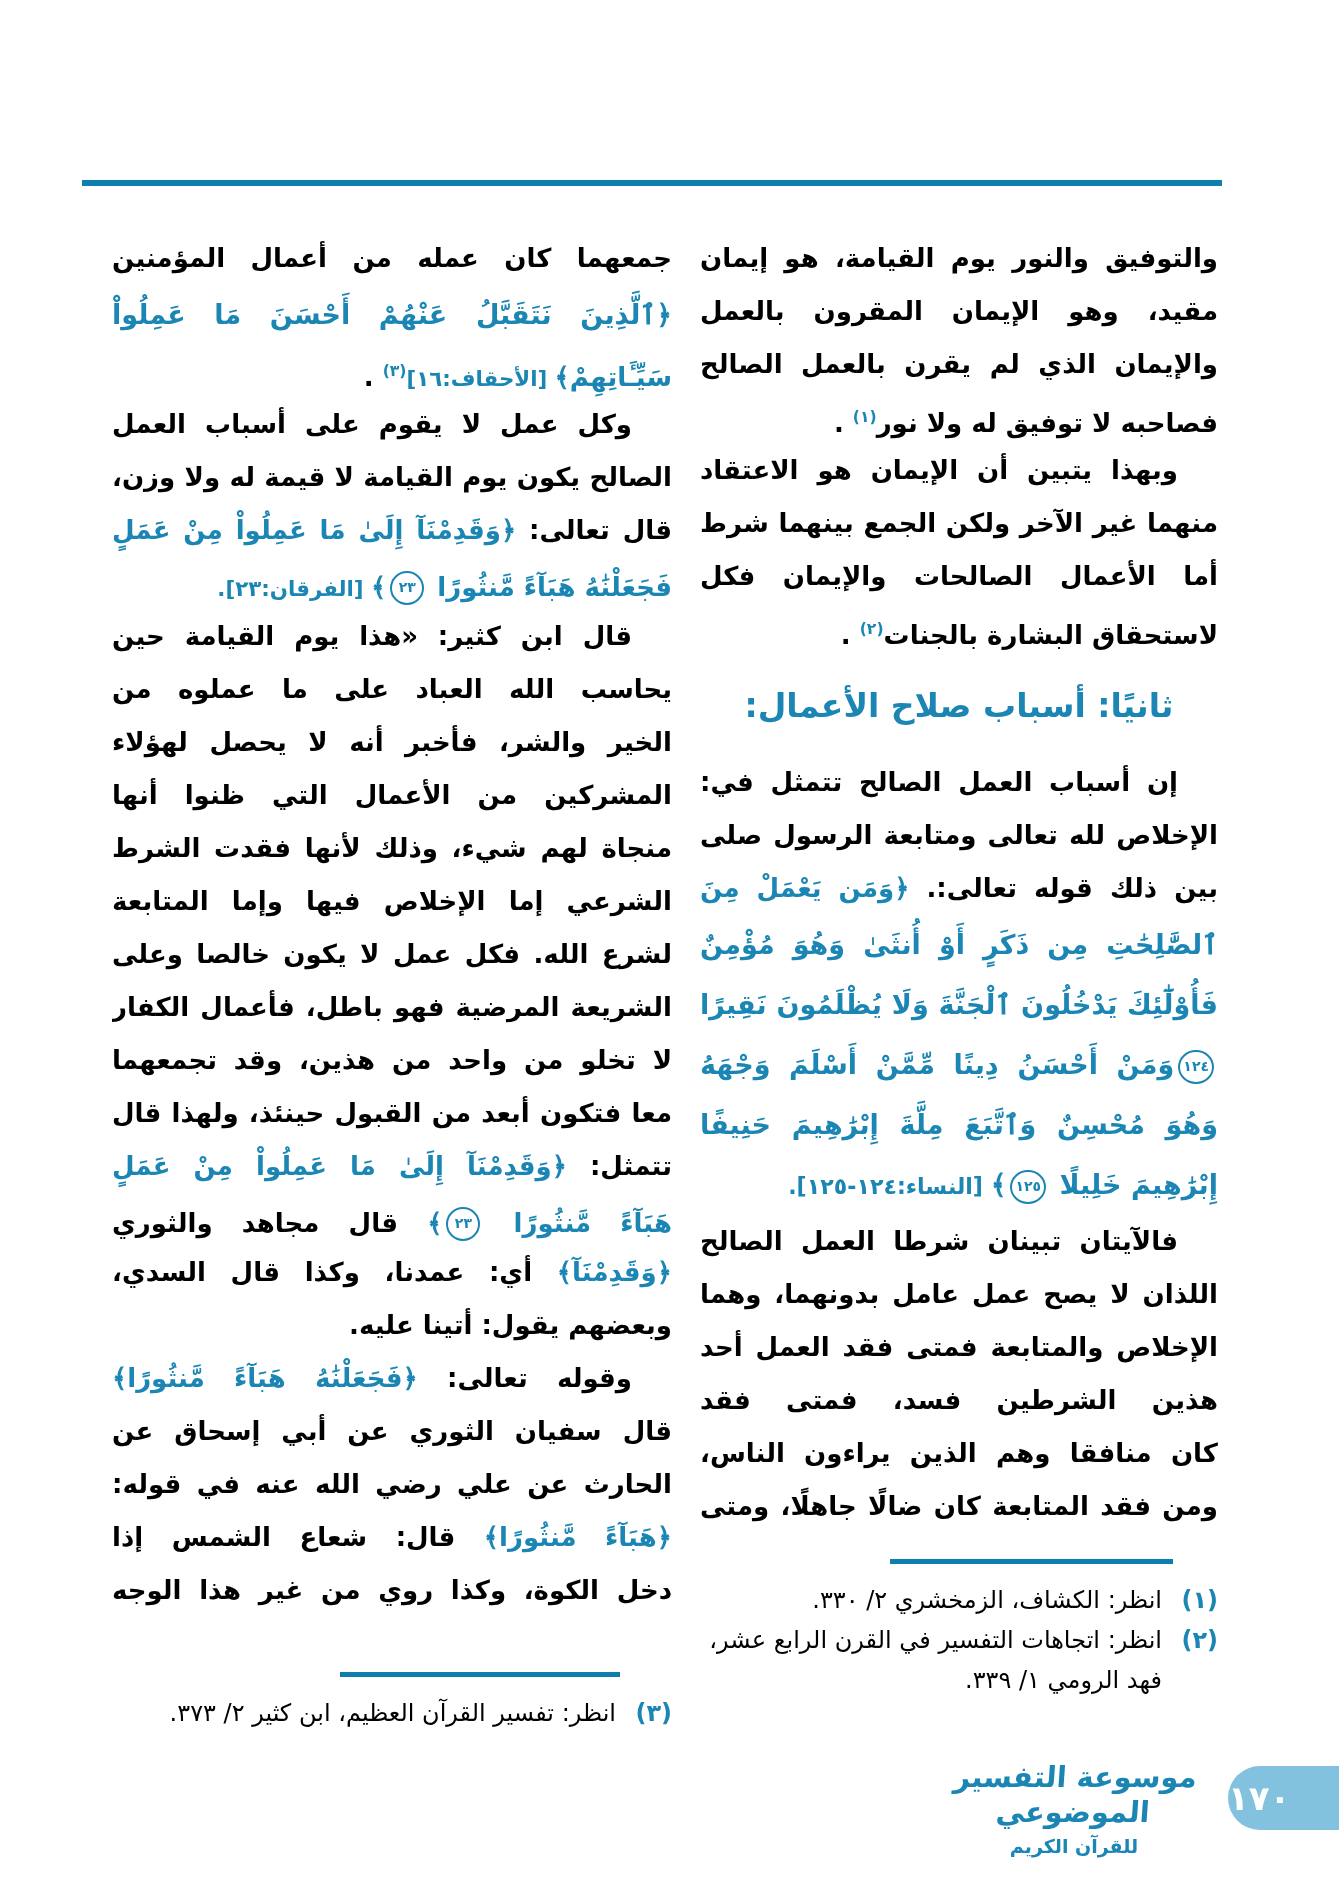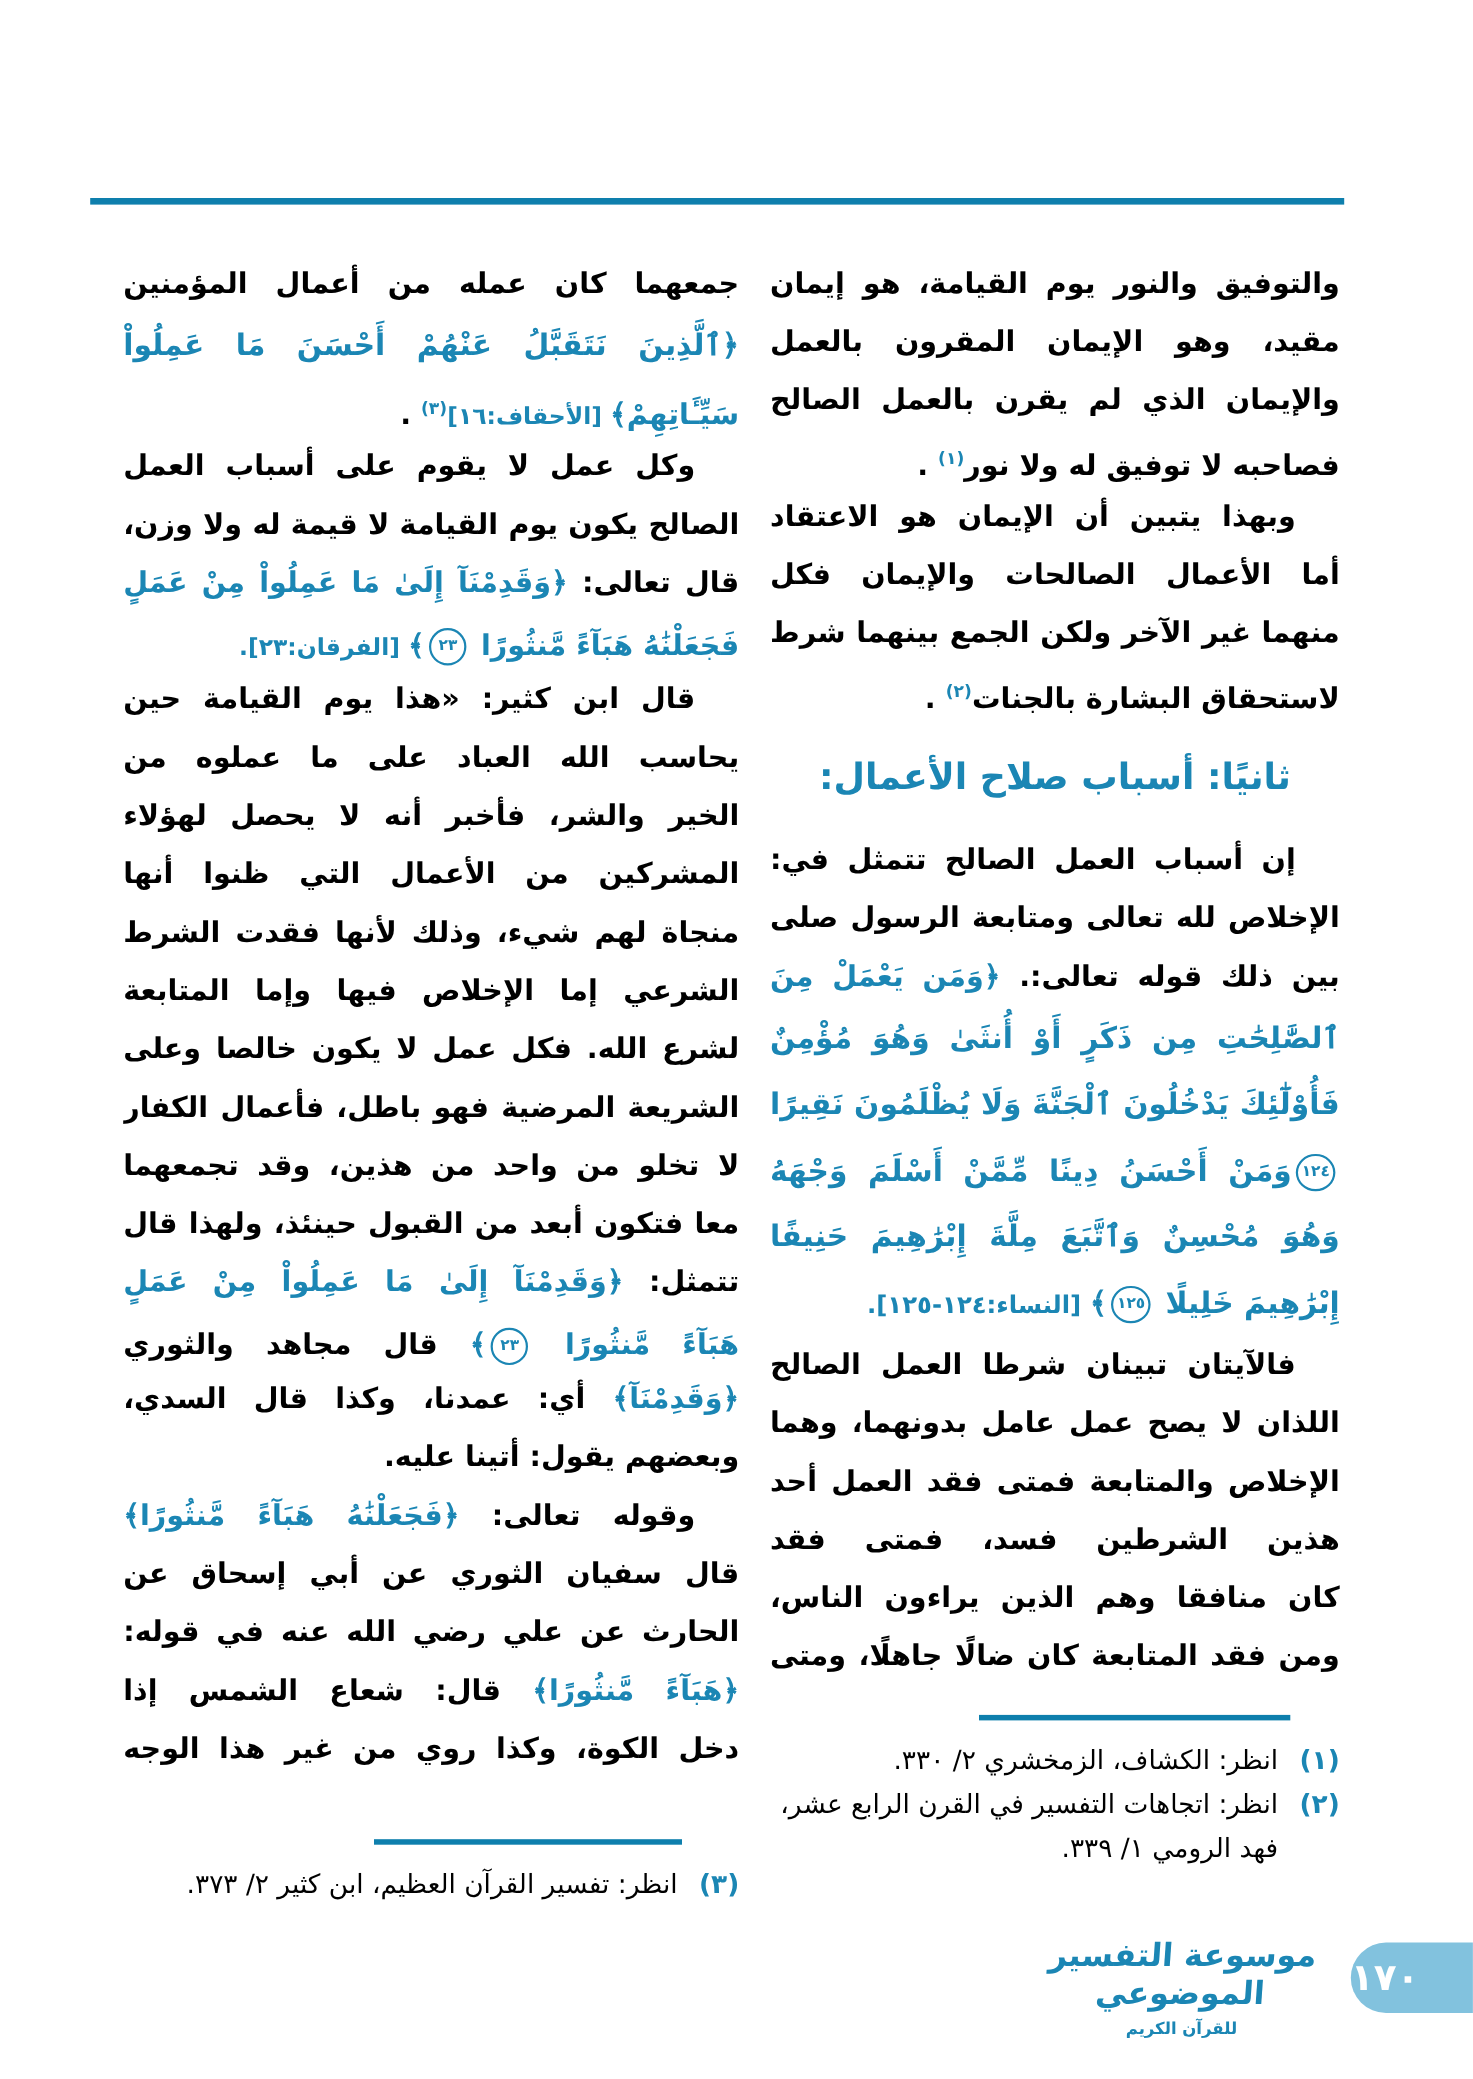--- a/index.html
+++ b/index.html
@@ -62,21 +62,21 @@
   .col-left .fn-rule{margin-top:55px;width:280px;margin-right:52px;}
   .footnotes{font-size:24px;line-height:40px;font-weight:normal;}
   .fn-item{display:flex;}
   .fn-marker{color:var(--accent);flex:0 0 56px;text-align:right;font-weight:bold;}
   .fn-text{flex:1;}
   .logo{
     position:absolute;top:1760px;right:134px;width:262px;
     text-align:center;color:var(--accent);
   }
   .logo-title{font-size:29px;font-weight:bold;line-height:35px;transform:skewX(-4deg);}
-  .logo-sub{font-size:15px;font-weight:bold;margin-top:5px;}
+  .logo-sub{font-size:19px;font-weight:bold;margin-top:5px;}
   .page-tab{
     position:absolute;top:1766px;right:0;
     width:111px;height:64px;
     background:var(--tab);
     border-radius:32px 0 0 32px;
     color:#ffffff;
     display:flex;align-items:center;justify-content:flex-end;
     font-size:34px;font-weight:bold;
   }
 </style>
@@ -88,22 +88,22 @@
 
   <div class="header-rule"></div>
 
   <div class="col col-right">
     <div id="mount-col-right">
         <div class="line"><span class="seg-b">والتوفيق والنور يوم القيامة، هو إيمان</span></div>
         <div class="line"><span class="seg-b">مقيد، وهو الإيمان المقرون بالعمل الصالح</span></div>
         <div class="line"><span class="seg-b">والإيمان الذي لم يقرن بالعمل الصالح</span></div>
         <div class="line end"><span class="seg-b">فصاحبه لا توفيق له ولا نور</span><span class="seg-s">(١)</span><span class="seg-b"> .</span></div>
         <div class="line start"><span class="seg-b">وبهذا يتبين أن الإيمان هو الاعتقاد فقط،</span></div>
+        <div class="line"><span class="seg-b">منهما غير الآخر ولكن الجمع بينهما شرط</span></div>
         <div class="line"><span class="seg-b">أما الأعمال الصالحات والإيمان فكل</span></div>
-        <div class="line"><span class="seg-b">منهما غير الآخر ولكن الجمع بينهما شرط</span></div>
         <div class="line end"><span class="seg-b">لاستحقاق البشارة بالجنات</span><span class="seg-s">(٢)</span><span class="seg-b"> .</span></div>
         <div class="line heading"><span class="seg-h">ثانيًا: أسباب صلاح الأعمال:</span></div>
         <div class="line start"><span class="seg-b">إن أسباب العمل الصالح تتمثل في:</span></div>
         <div class="line"><span class="seg-b">الإخلاص لله تعالى ومتابعة الرسول صلى</span></div>
         <div class="line"><span class="seg-b">بين ذلك قوله تعالى:. </span><span class="seg-q">﴿وَمَن يَعْمَلْ مِنَ</span></div>
         <div class="line verse"><span class="seg-q">ٱلصَّٰلِحَٰتِ مِن ذَكَرٍ أَوْ أُنثَىٰ وَهُوَ مُؤْمِنٌ</span></div>
         <div class="line verse"><span class="seg-q">فَأُوْلَٰٓئِكَ يَدْخُلُونَ ٱلْجَنَّةَ وَلَا يُظْلَمُونَ نَقِيرًا</span></div>
         <div class="line verse"><span class="ayah">١٢٤</span><span class="seg-q">وَمَنْ أَحْسَنُ دِينًا مِّمَّنْ أَسْلَمَ وَجْهَهُ لِلَّهِ</span></div>
         <div class="line verse"><span class="seg-q">وَهُوَ مُحْسِنٌ وَٱتَّبَعَ مِلَّةَ إِبْرَٰهِيمَ حَنِيفًا وَٱتَّخَذَ ٱللَّهُ</span></div>
         <div class="line verse end"><span class="seg-q">إِبْرَٰهِيمَ خَلِيلًا </span><span class="ayah">١٢٥</span><span class="seg-q">﴾</span><span class="seg-r"> [النساء:١٢٤-١٢٥].</span></div>

